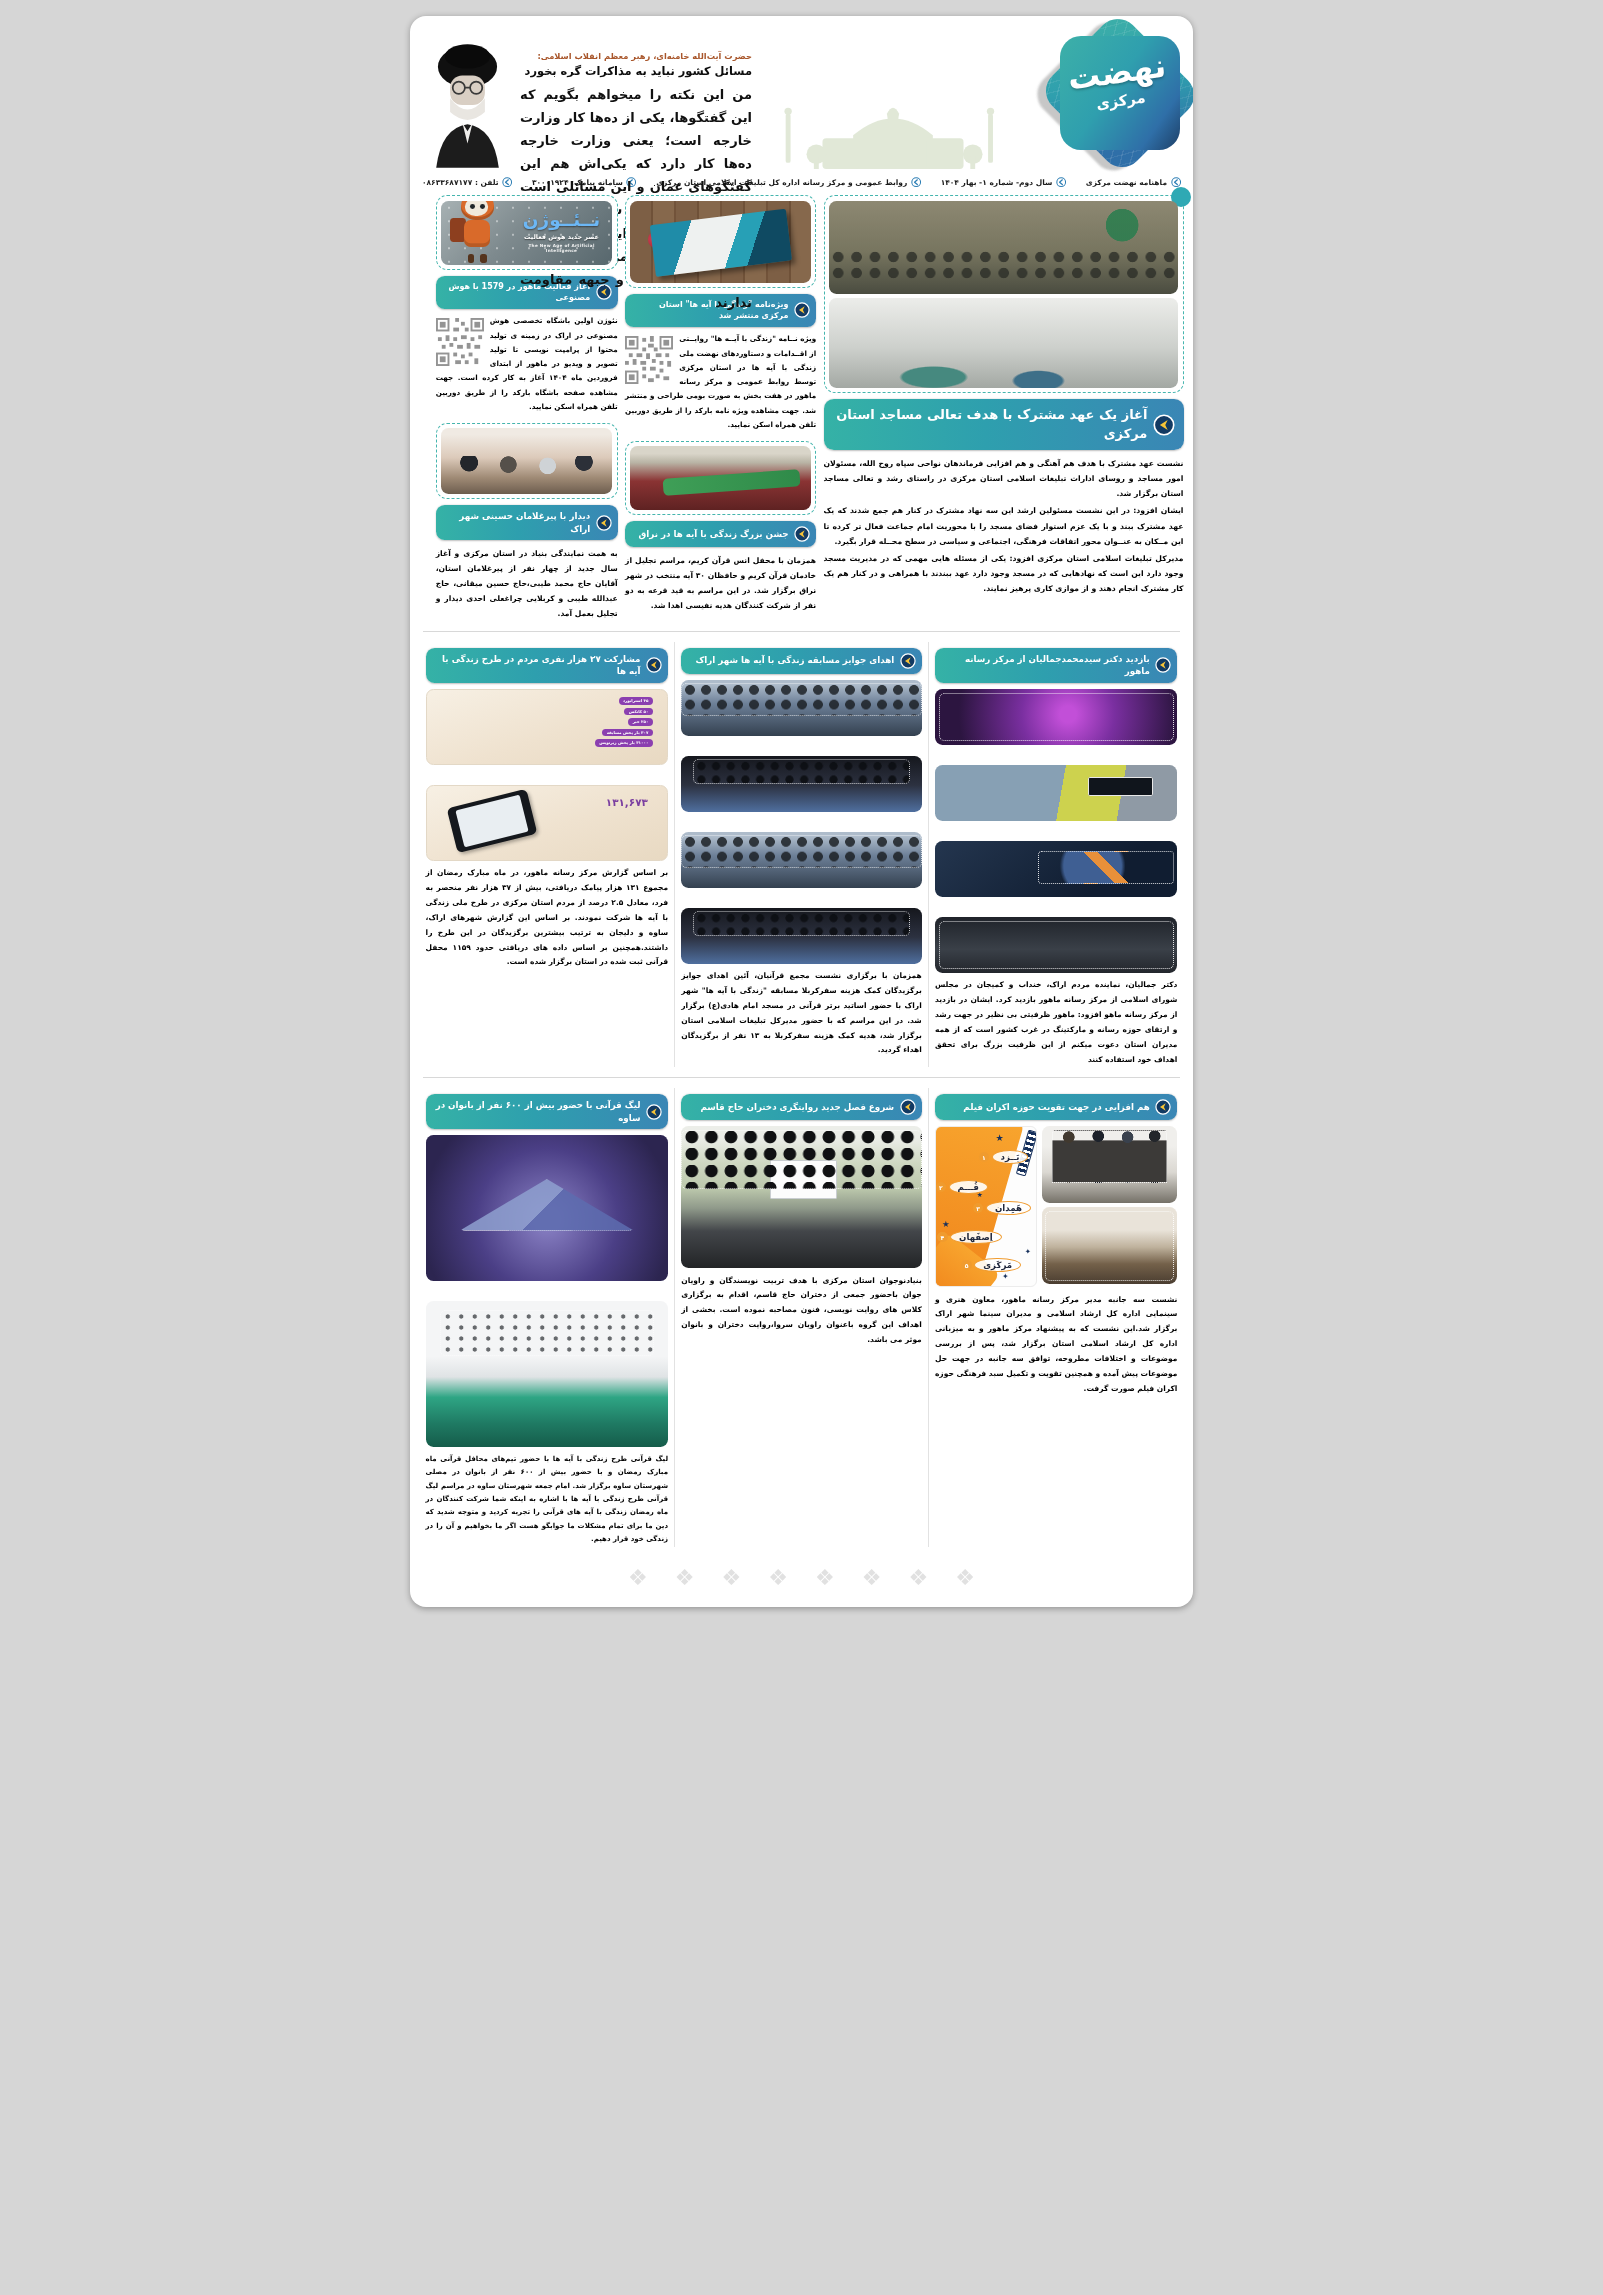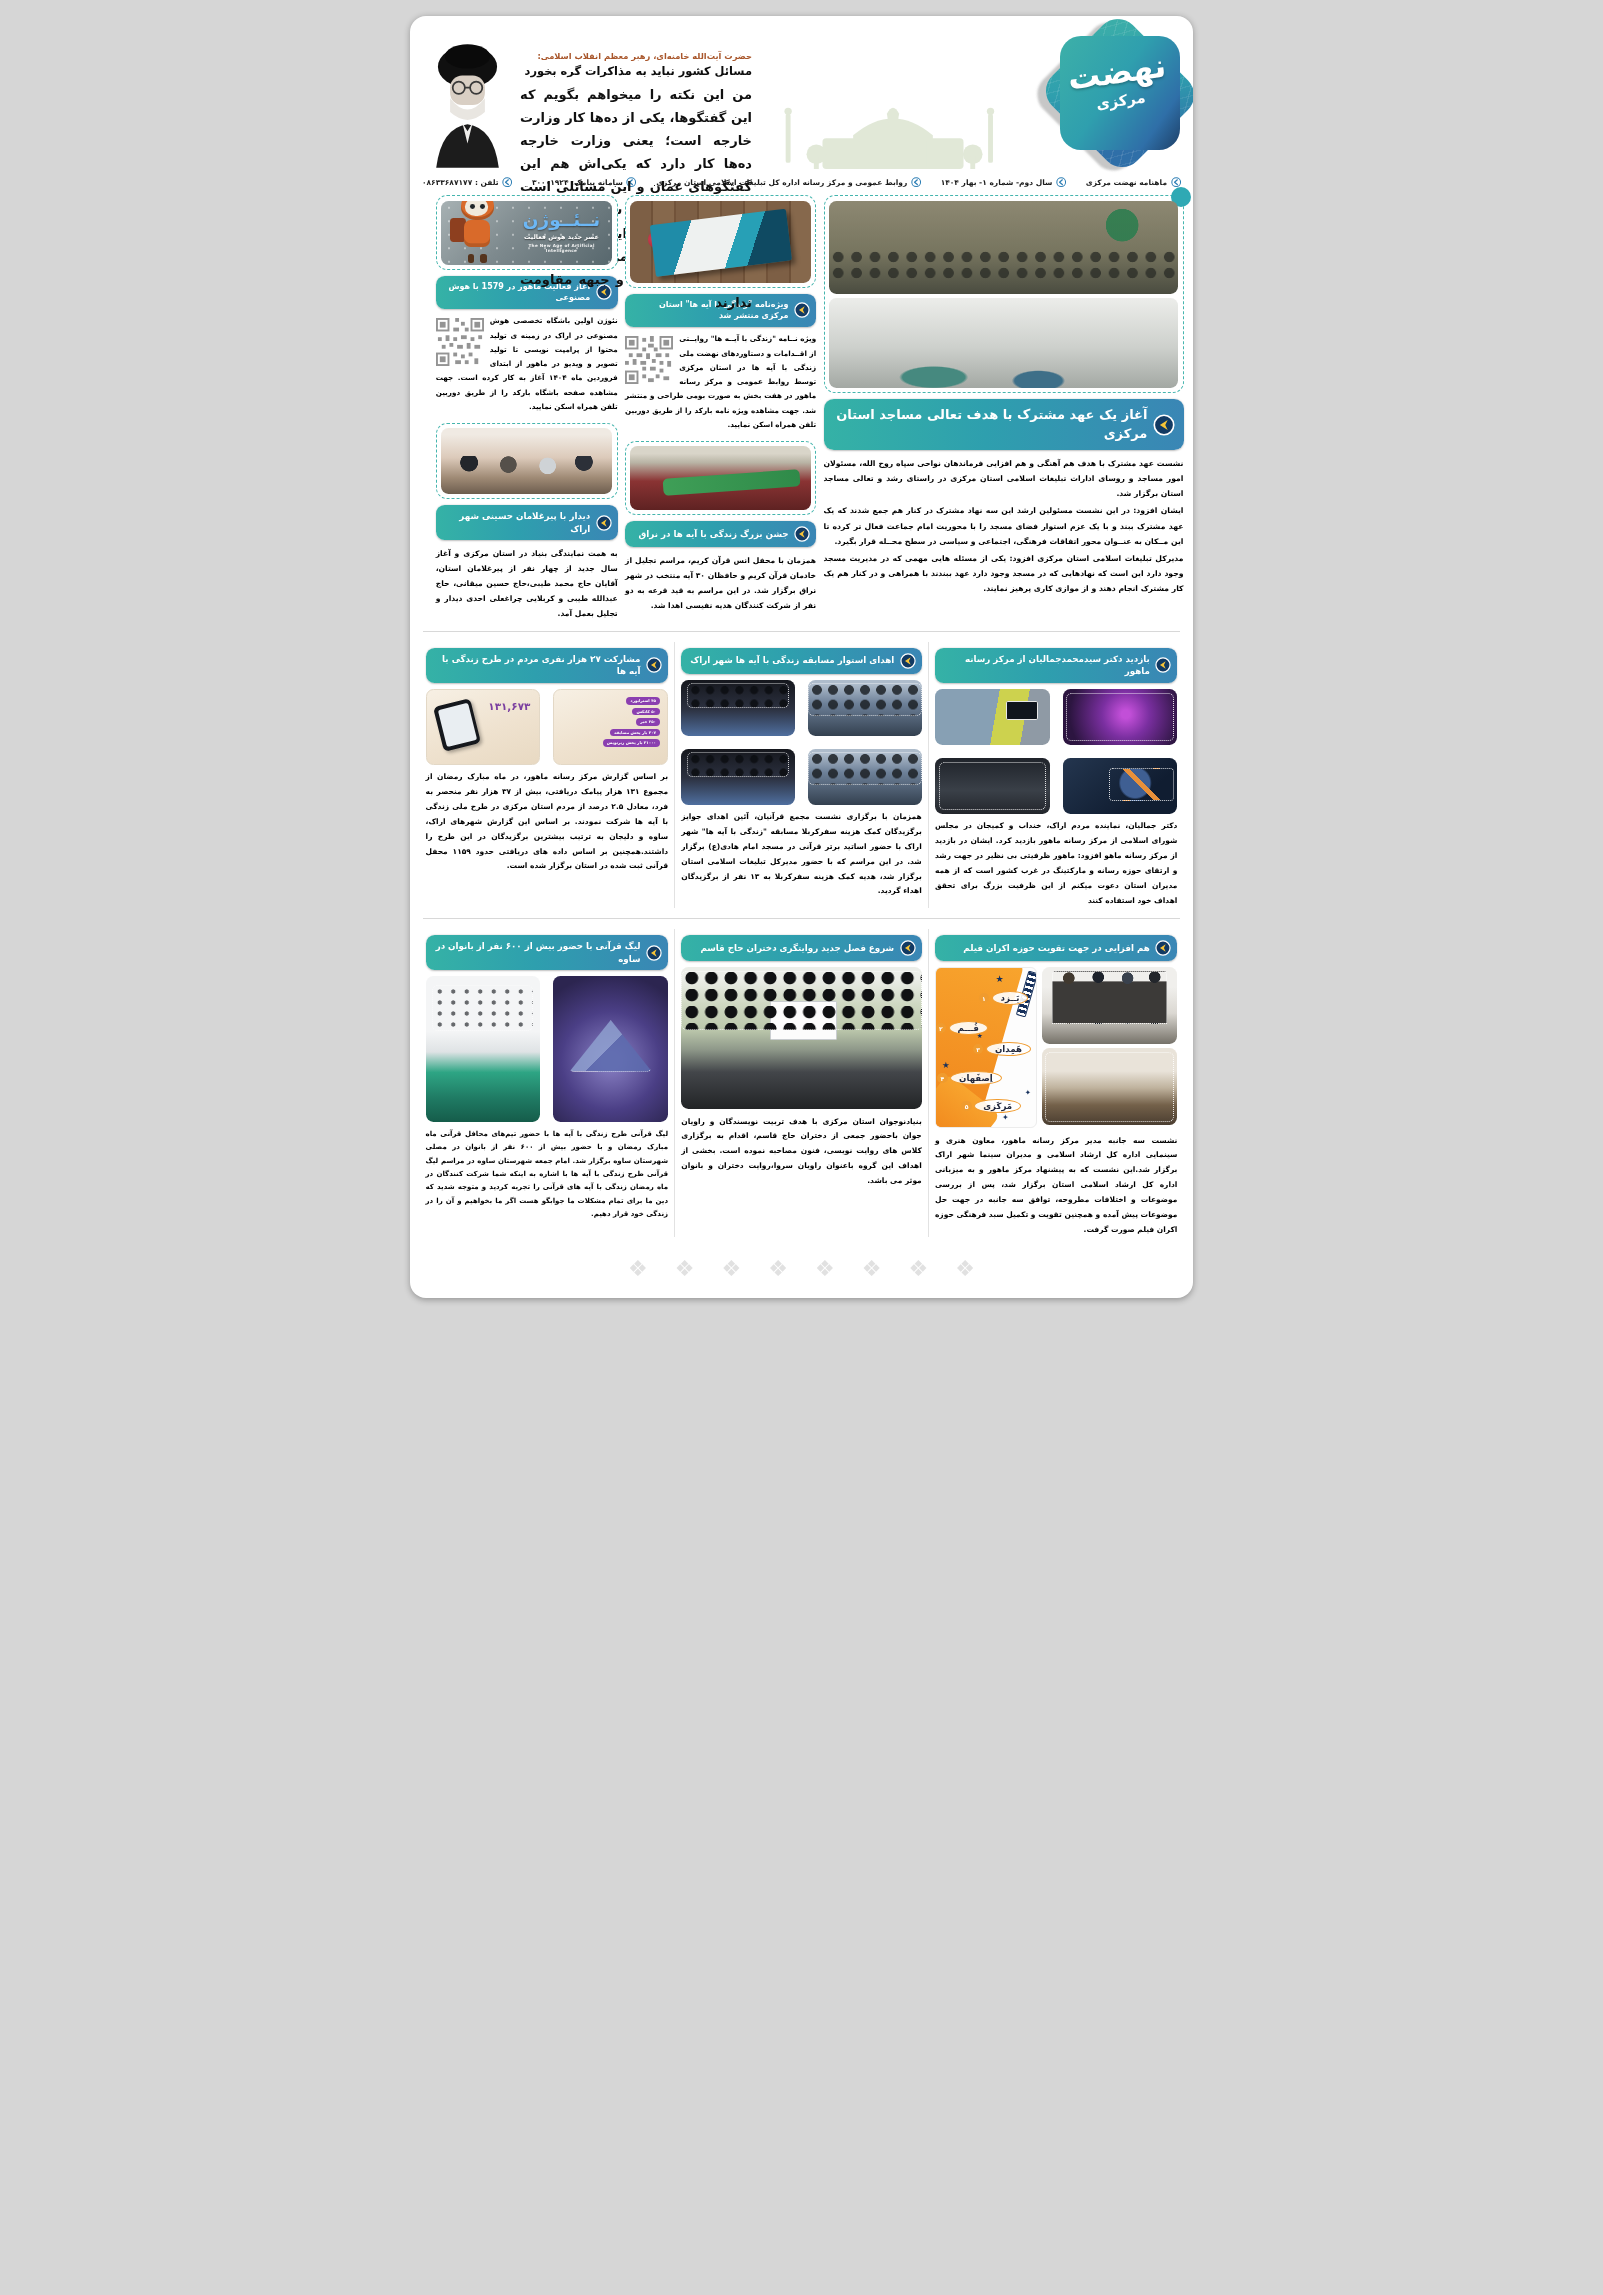--- a/index.html
+++ b/index.html
@@ -86,21 +86,21 @@
         radial-gradient(circle at 38% 26%,#55504a 8px,transparent 8.6px),
         radial-gradient(circle at 64% 30%,#cfd3d6 8px,transparent 8.6px),
         radial-gradient(circle at 88% 18%,#2c3038 8.6px,transparent 9.2px);}
   .ph-jashn{height:64px;background:linear-gradient(180deg,#d9d5c9 12%,#b9b4a5 26%,#8a3333 55%,#5e2222);}
   .ph-jashn::after{content:"";position:absolute;left:18%;right:6%;top:44%;height:26%;border-radius:4.9px;
       background:linear-gradient(90deg,#3f9f57,#2f8a49);transform:rotate(-4deg);}
   
   .b23{display:grid;grid-template-columns:1fr 1fr 1fr;direction:rtl;}
   .col{padding:0 6.1px;min-width:0;}
   .col.mid{border-right:1px solid #e2e2e2;border-left:1px solid #e2e2e2;}
-  .grid2{display:grid;grid-template-columns:1fr 1fr;gap:13px;margin-top:6.1px;}
+  .grid2{display:grid;grid-template-columns:1fr;gap:20px;margin-top:6.1px;}
   .ph-sq{height:56px;}
   .ph-studio{background:radial-gradient(circle at 55% 45%,#c24fd8 6%,#7a2fa0 34%,#2c1540 80%);}
   .ph-room{background:linear-gradient(100deg,#87a0b4 52%,#cdd24e 52% 76%,#8f9aa5 76%);}
   .ph-room::after{content:"";position:absolute;right:10%;top:22%;width:26%;height:30%;background:#10151c;border-radius:1.8px;border:1.2px solid #e8e8e8;}
   .ph-map{background:linear-gradient(140deg,#24364f,#101d31 70%);}
   .ph-map::after{content:"";position:absolute;left:8%;top:18%;width:55%;height:55%;
       background:linear-gradient(45deg,transparent 46%,#e8903a 46% 54%,transparent 54%),
       radial-gradient(circle at 40% 45%,#3f5f93 0 35%,transparent 40%);border-radius:3.7px;}
   .ph-darkstudio{background:linear-gradient(180deg,#1f232a,#3a4048 58%,#23262c);}
   .ph-award{background:linear-gradient(180deg,#aebccb 8%,#6d8098 42%,#33404f);}
@@ -470,21 +470,21 @@
       </section>
 
       <section class="col mid">
         <div class="pill pill-md">
           <span class="pill-icon">
             <svg viewBox="0 0 24 24" width="16" height="16">
                 <circle cx="12" cy="12" r="10.6" fill="#123a63" stroke="#ffffff" stroke-width="1.8"></circle>
                 <path d="M16 6.5 L7.5 12 L16 17.5 L13.4 12 Z" fill="#f7c437"></path>
               </svg>
           </span>
-          <span class="pill-text">اهدای استوار مسابقه زندگی با آیه ها شهر اراک</span>
+          <span class="pill-text">اهدای جوایز مسابقه زندگی با آیه ها شهر اراک</span>
         </div>
         <div class="grid2">
           <div class="photo ph-sq ph-award dotw"></div>
           <div class="photo ph-sq ph-mosqdark dotw"></div>
           <div class="photo ph-sq ph-award dotw"></div>
           <div class="photo ph-sq ph-mosqdark dotw"></div>
         </div>
         <div class="body" style="font-size:7.5px">
           <span>همزمان با برگزاری نشست مجمع قرآنیان، آئین اهدای جوایز برگزیدگان کمک هزینه سفرکربلا مسابقه "زندگی با آیه ها" شهر اراک با حضور اساتید برتر قرآنی در مسجد امام هادی(ع) برگزار شد. در این مراسم که با حضور مدیرکل تبلیغات اسلامی استان برگزار شد، هدیه کمک هزینه سفرکربلا به ۱۳ نفر از برگزیدگان اهداء گردید.</span>
         </div>

